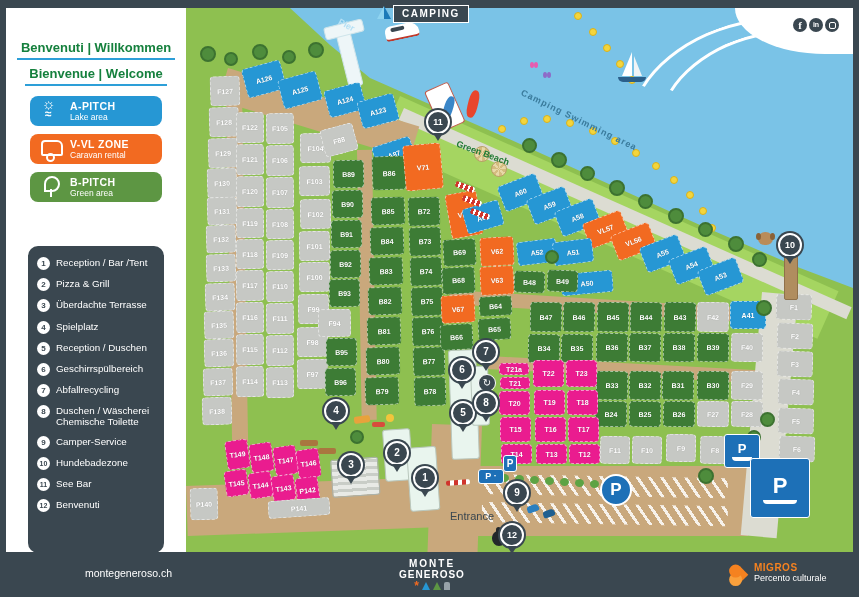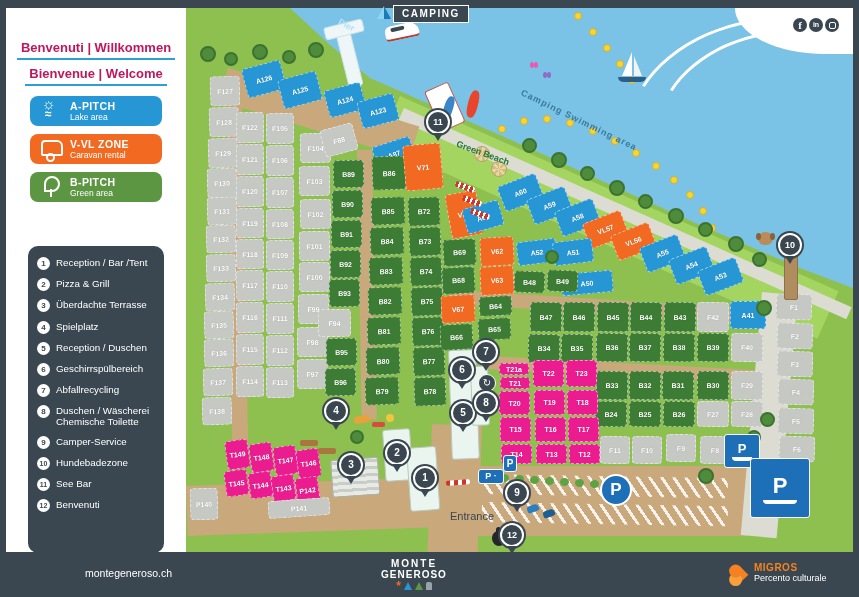--- a/index.html
+++ b/index.html
@@ -1,19 +1,19 @@
 <!DOCTYPE html>
 <html><head>
 <meta charset="utf-8">
 <style>
   html,body{margin:0;padding:0}
   body{width:859px;height:597px;position:relative;background:#3a4750;font-family:"Liberation Sans",sans-serif;overflow:hidden}
   
   .panel{position:absolute;left:6px;top:8px;width:180px;height:544px;background:#ffffff;z-index:5}
-  .welcome{margin-top:30px;text-align:center;color:#be185d;font-weight:bold;font-size:13px}
+  .welcome{margin-top:30px;text-align:center;color:#15803d;font-weight:bold;font-size:13px}
   .welcome .wline{display:inline-block;padding:2px 4px 3px;border-bottom:2px solid #2d9fd8;margin-bottom:4px}
   .badges{position:absolute;left:24px;top:88px;width:132px}
   .badge{height:30px;border-radius:8px;margin-bottom:8px;display:flex;align-items:center;color:#fff;padding:0 4px 0 8px;box-sizing:border-box}
   .badge .btxt b{display:block;font-size:10.5px;letter-spacing:.4px}
   .badge .btxt i{display:block;font-style:normal;font-size:8.5px}
   .bicon{width:28px;height:26px;position:relative;flex:none;margin-right:4px}
   .sun-lake-icon::before{content:"☼";position:absolute;left:4px;top:-3px;color:#fff;font-size:15px}
   .sun-lake-icon::after{content:"≈";position:absolute;left:7px;top:9px;color:#fff;font-size:12px;font-weight:bold}
   .tree-icon::before{content:"";position:absolute;left:6px;top:2px;width:12px;height:12px;border:2px solid #fff;border-radius:50% 50% 50% 0}
   .tree-icon::after{content:"";position:absolute;left:12px;top:15px;width:2px;height:8px;background:#fff}
@@ -21,21 +21,21 @@
   .caravan-icon::after{content:"";position:absolute;left:8px;top:17px;width:5px;height:5px;border:2px solid #fff;border-radius:50%}
   .tent-icon::before{content:"△";position:absolute;left:4px;top:-1px;color:#fff;font-size:17px;font-weight:bold}
   .legendbox{position:absolute;left:22px;top:238px;width:136px;height:307px;background:#3a4750;border-radius:10px;padding:11px 9px;box-sizing:border-box}
   .litem{display:flex;align-items:flex-start;margin-bottom:8.2px}
   .lnum{flex:none;width:13px;height:13px;border-radius:50%;background:#fff;color:#3a4750;font-size:8px;font-weight:bold;text-align:center;line-height:13px;margin-right:6px;margin-top:0px}
   .ltext{color:#fff;font-size:9.8px;line-height:11px}
   .ltext small{display:block;font-size:9.8px}
   
   .footer{position:absolute;left:0;top:552px;width:859px;height:45px;background:#3a4750;z-index:6}
   .site{position:absolute;left:85px;top:15px;color:#fff;font-size:10.5px}
-  .mglogo{position:absolute;left:380px;top:6px;width:68px;text-align:center;color:#fff;font-weight:bold}
+  .mglogo{position:absolute;left:398px;top:6px;width:68px;text-align:center;color:#fff;font-weight:bold}
   .mglogo .l1{font-size:10px;letter-spacing:2px}
   .mglogo .l2{font-size:10px;letter-spacing:1px}
   .mgshapes{margin-top:2px;display:flex;justify-content:center;gap:3px;align-items:flex-end}
   .sh{display:block}
   .sh-flower{color:#f26a21;font-size:12px;font-weight:bold;line-height:8px}
   .sh-tri-b{width:0;height:0;border-left:4px solid transparent;border-right:4px solid transparent;border-bottom:8px solid #2697d4}
   .sh-tri-g{width:0;height:0;border-left:4px solid transparent;border-right:4px solid transparent;border-bottom:8px solid #5d9643}
   .sh-cyl{width:6px;height:8px;background:#97a2a9;border-radius:2px 2px 0 0}
   .migros{position:absolute;left:733px;top:10px;display:flex;align-items:center}
   .heart{width:13px;height:12px;position:relative;transform:rotate(-45deg);background:#f58220;margin-right:8px;margin-top:4px}

